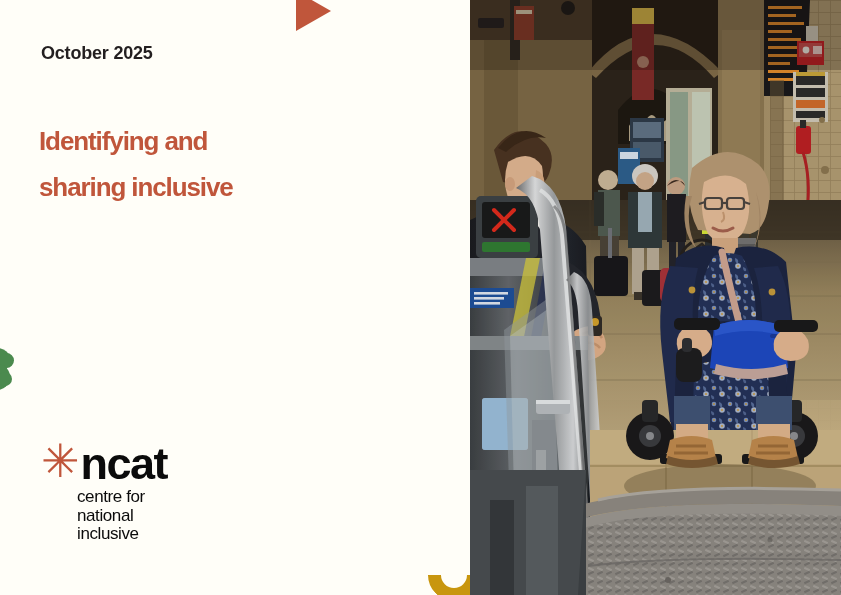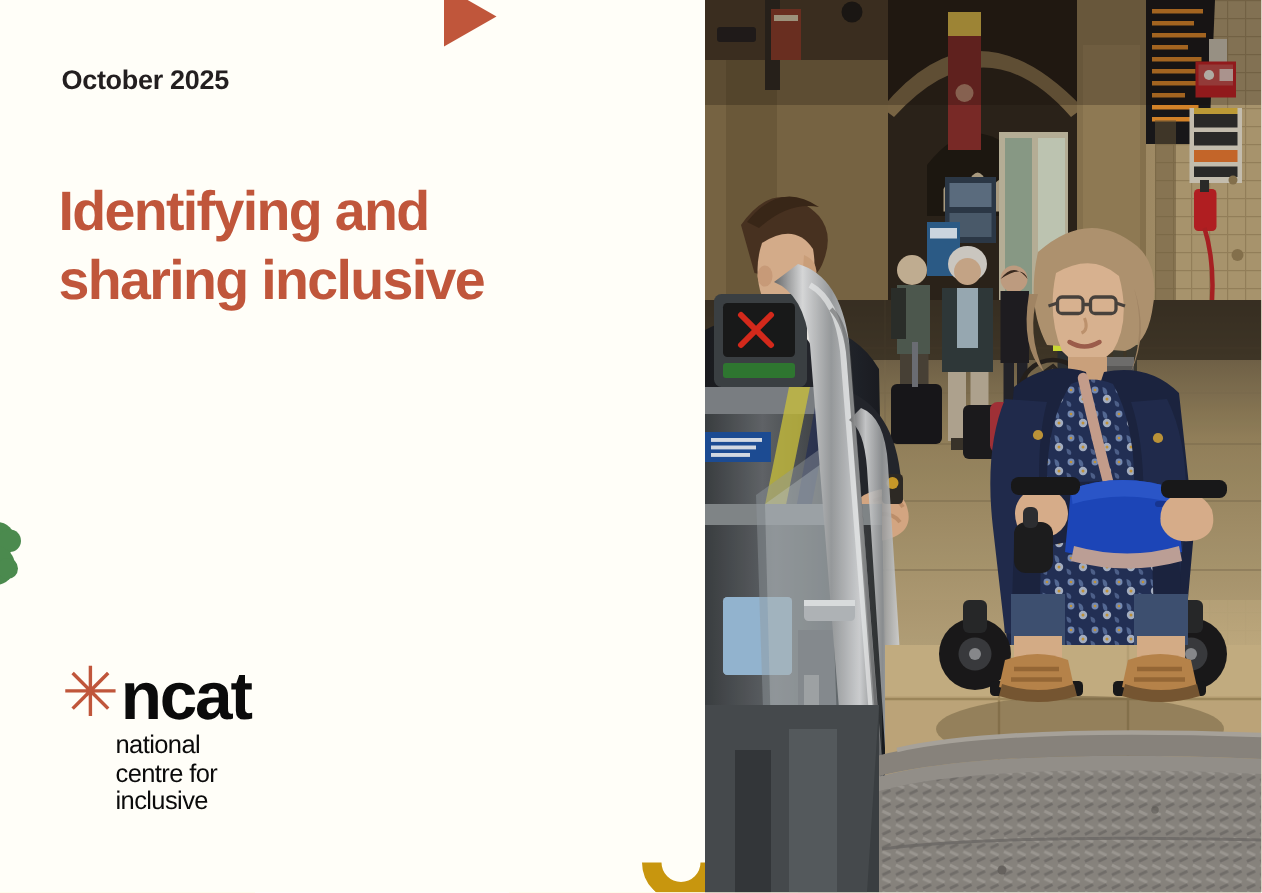--- a/index.html
+++ b/index.html
@@ -12,21 +12,21 @@
     font-family: "Liberation Sans", sans-serif;
     background: #FFFEF8;
     position: relative;
   }
 
   .slide {
     position: absolute;
     inset: 0;
     width: 841px;
     height: 595px;
-    background: #fef9c3;
+    background: #b91c1c;
     overflow: hidden;
   }
 
   
   .left-panel {
     position: absolute;
     left: 0; top: 0;
     width: 470px;
     height: 595px;
     background: #FFFEF8;
@@ -94,21 +94,21 @@
     width: 420px;
   }
   .headline-main {
     font-size: 38px;
     line-height: 47px;
     font-weight: bold;
     color: #0B0B0B;
     letter-spacing: -1.1px;
   }
   .headline-sub {
-    font-size: 37px;
+    font-size: 26px;
     line-height: 46px;
     font-weight: bold;
     color: #C0563B;
     letter-spacing: -1.1px;
     margin-top: 0px;
   }
 
   
   .logo {
     position: absolute;
@@ -183,22 +183,22 @@
       <div class="headline-sub">Identifying and</div>
       <div class="headline-sub">sharing inclusive</div>
     </div>
 
     <div class="logo">
       <div class="logo-top">
         <div class="logo-asterisk">✳</div>
         <div class="logo-word">ncat</div>
       </div>
       <div class="logo-tagline">
+        <div>centre for</div>
         <div>national</div>
-        <div>centre for</div>
         <div>inclusive</div>
       </div>
     </div>
 
     <div class="crescent"></div>
 
   </div>
 
   <div class="photo">
     <svg width="371" height="595" viewBox="0 0 371 595" xmlns="http://www.w3.org/2000/svg">

